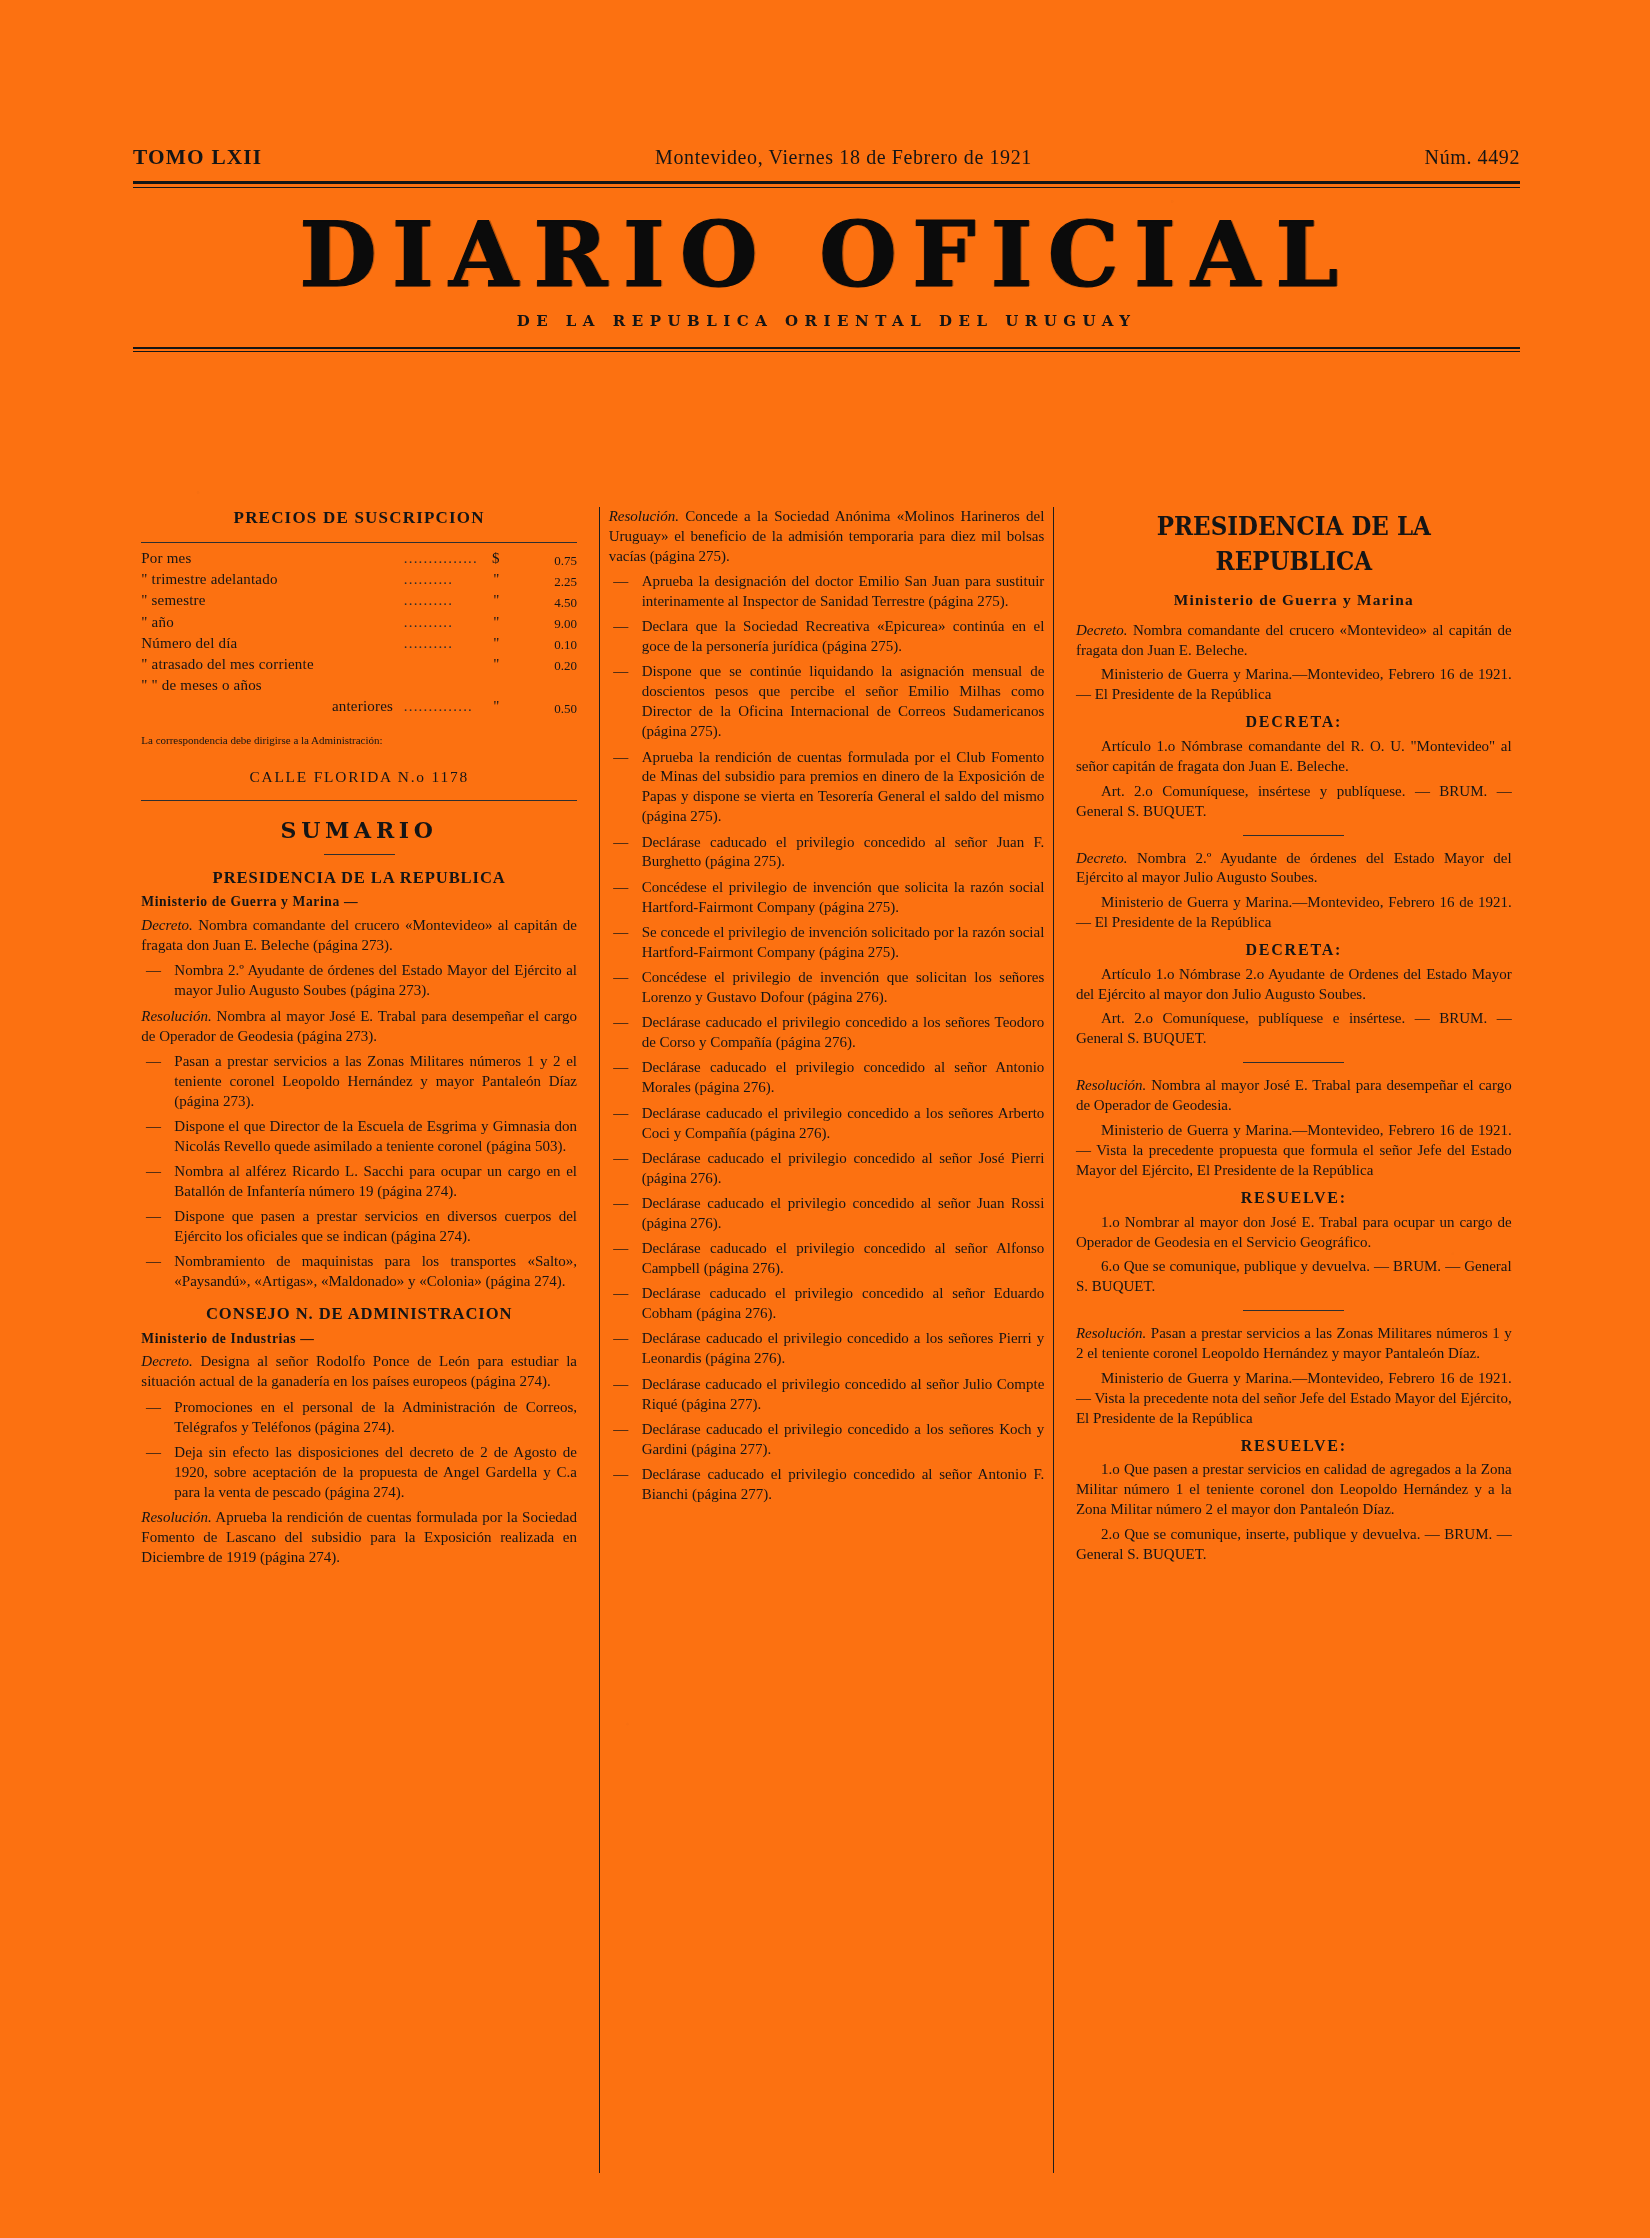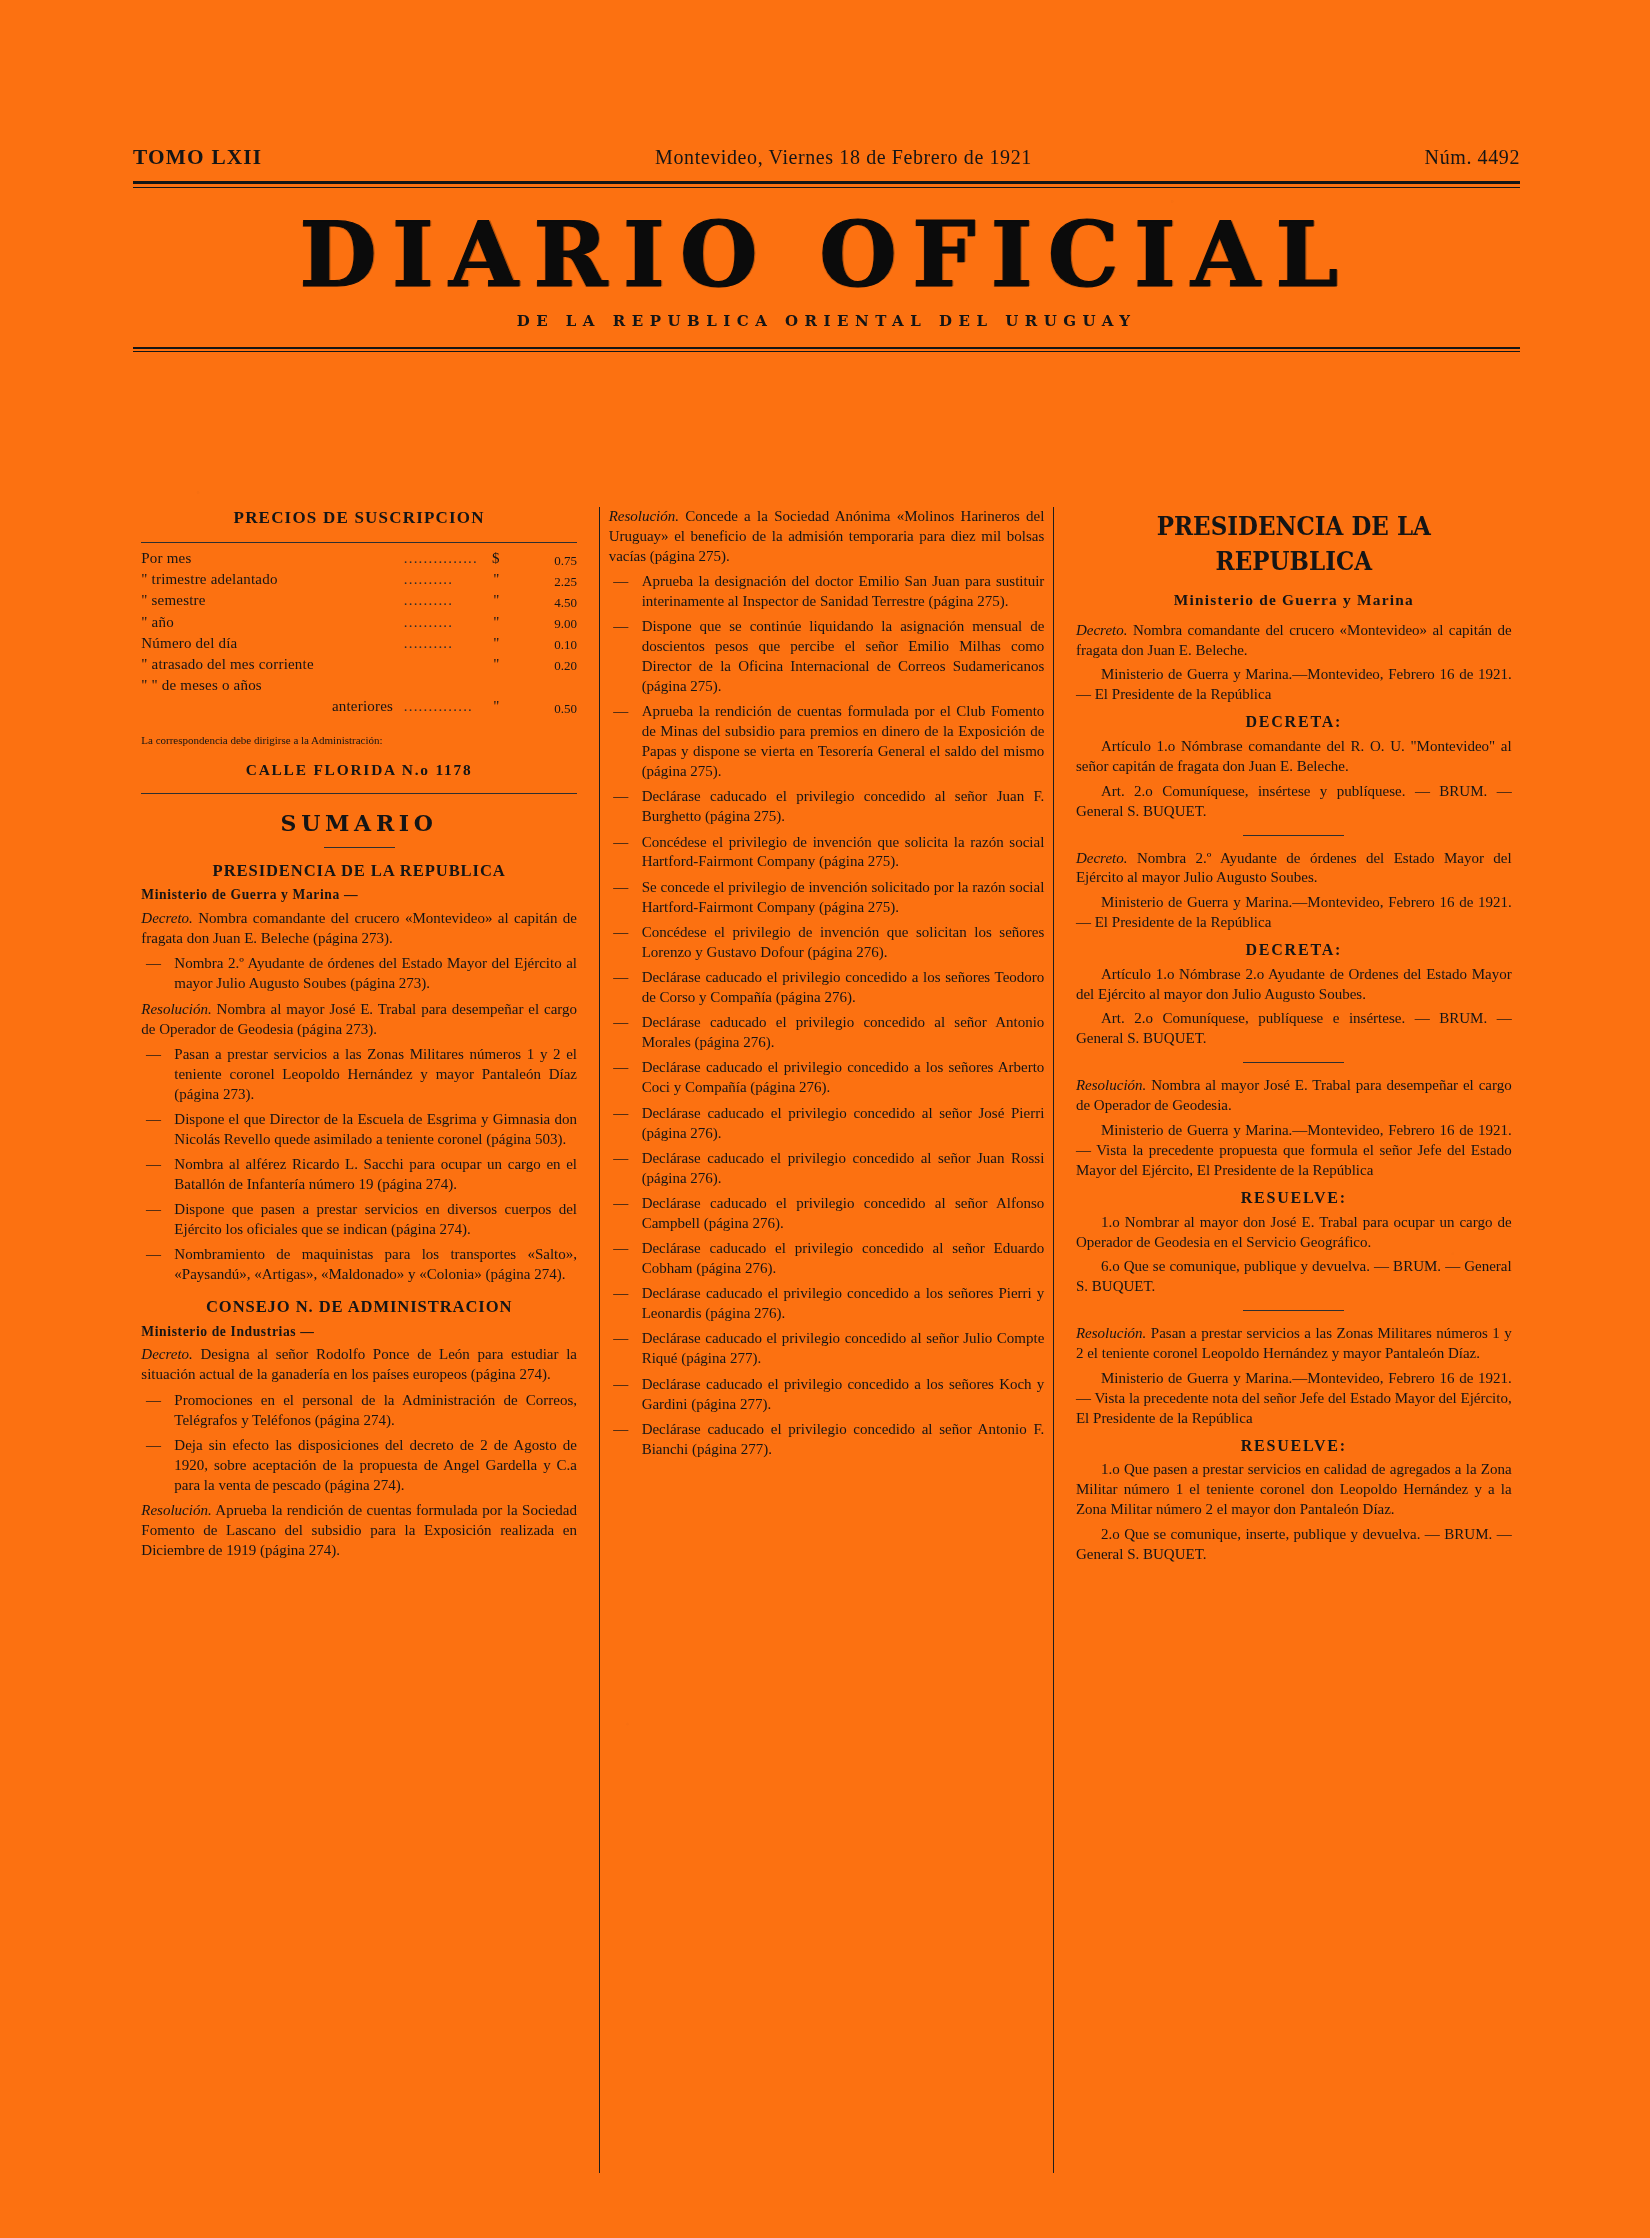--- a/index.html
+++ b/index.html
@@ -146,23 +146,23 @@
     letter-spacing: 1.2px;
   }
   .price-table td.cur { width: 6%; text-align: right; padding-right: 3.6px;}
   .price-table td.amt { width: 18%; text-align: right; font-size: 13px;}
   .small-note {
     margin-top: 15.4px;
     font-size: 11px;
     line-height: 1.3;
   }
   .address {
-    margin-top: 13px;
-    text-align: center;
-    font-weight: bold;
+    margin-top: 20px;
+    text-align: center;
+    font-weight: normal;
     letter-spacing: 1.8px;
     font-size: 15.4px;
   }
   .hr-thin { border-top: 1.2px solid #333; margin: 12px 0 0 0; }
   .sumario {
     margin-top: 15.4px;
     text-align: center;
     font-weight: bold;
     font-size: 22px;
     letter-spacing: 4.7px;
@@ -382,20 +382,21 @@
       <div class="entry" style="padding-left:0">
         <span class="kind">Resolución.</span><span> Aprueba la rendición de cuentas formulada por la Sociedad Fomento de Lascano del subsidio para la Exposición realizada en Diciembre de 1919 (página 274).</span>
       </div>
     </div>
 
     <div class="col c2">
       <div class="entry" style="padding-left:0">
         <span class="kind">Resolución.</span><span> Concede a la Sociedad Anónima «Molinos Harineros del Uruguay» el beneficio de la admisión temporaria para diez mil bolsas vacías (página 275).</span>
       </div>
       <div class="dash-entry"><span>Aprueba la designación del doctor Emilio San Juan para sustituir interinamente al Inspector de Sanidad Terrestre (página 275).</span></div>
+      <div class="dash-entry"><span>Declara que la Sociedad Recreativa «Epicurea» continúa en el goce de la personería jurídica (página 275).</span></div>
       <div class="dash-entry"><span>Dispone que se continúe liquidando la asignación mensual de doscientos pesos que percibe el señor Emilio Milhas como Director de la Oficina Internacional de Correos Sudamericanos (página 275).</span></div>
       <div class="dash-entry"><span>Aprueba la rendición de cuentas formulada por el Club Fomento de Minas del subsidio para premios en dinero de la Exposición de Papas y dispone se vierta en Tesorería General el saldo del mismo (página 275).</span></div>
       <div class="dash-entry"><span>Declárase caducado el privilegio concedido al señor Juan F. Burghetto (página 275).</span></div>
       <div class="dash-entry"><span>Concédese el privilegio de invención que solicita la razón social Hartford-Fairmont Company (página 275).</span></div>
       <div class="dash-entry"><span>Se concede el privilegio de invención solicitado por la razón social Hartford-Fairmont Company (página 275).</span></div>
       <div class="dash-entry"><span>Concédese el privilegio de invención que solicitan los señores Lorenzo y Gustavo Dofour (página 276).</span></div>
       <div class="dash-entry"><span>Declárase caducado el privilegio concedido a los señores Teodoro de Corso y Compañía (página 276).</span></div>
       <div class="dash-entry"><span>Declárase caducado el privilegio concedido al señor Antonio Morales (página 276).</span></div>
       <div class="dash-entry"><span>Declárase caducado el privilegio concedido a los señores Arberto Coci y Compañía (página 276).</span></div>
       <div class="dash-entry"><span>Declárase caducado el privilegio concedido al señor José Pierri (página 276).</span></div>

